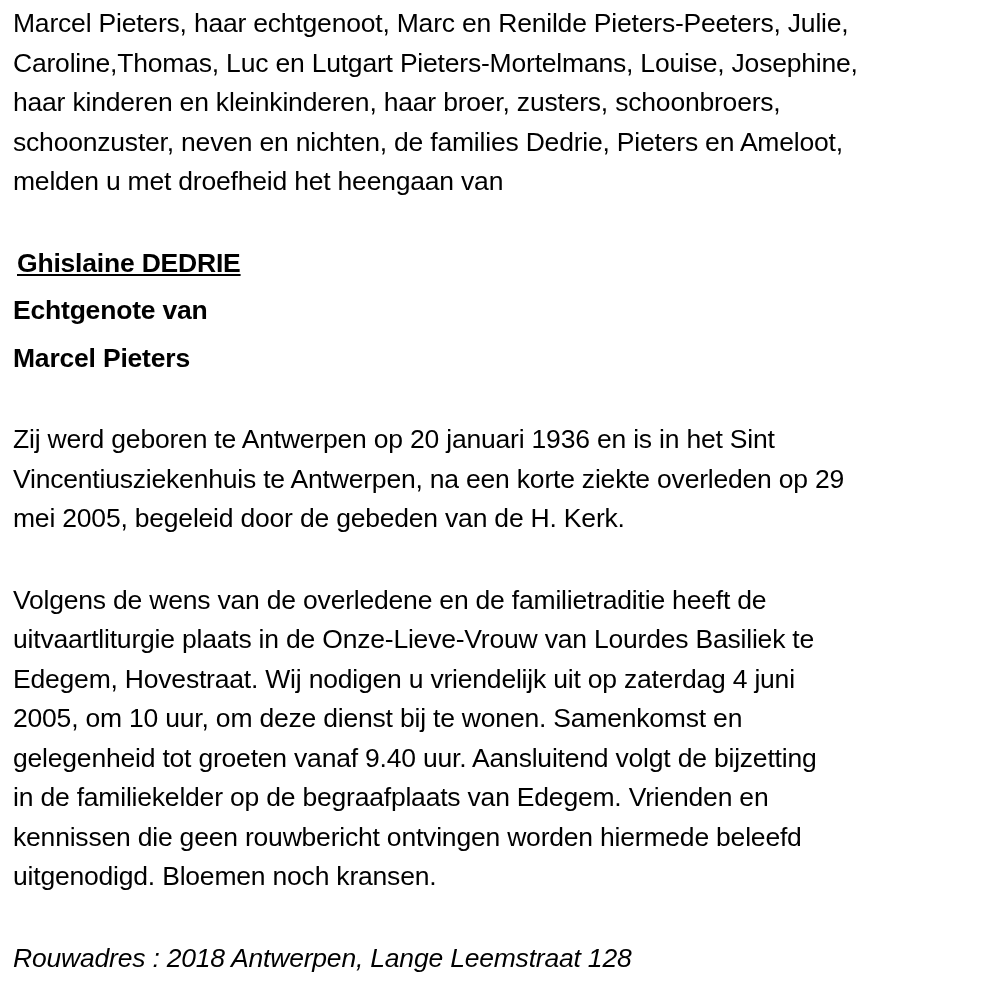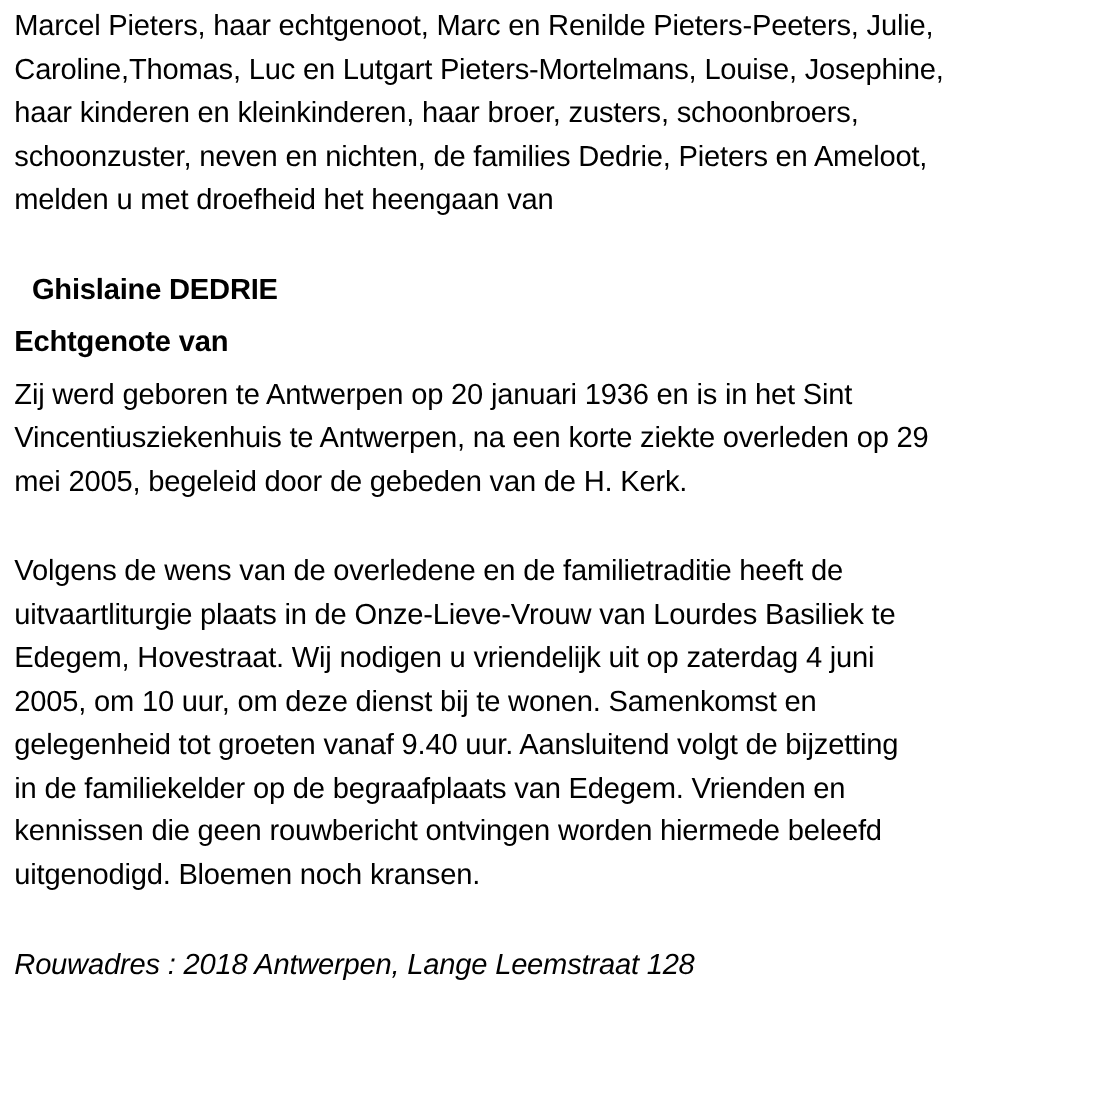--- a/index.html
+++ b/index.html
@@ -23,23 +23,24 @@
     height: 998px;
     padding: 4px 10px 0 13px;
     background: #ffffff;
     overflow: hidden;
   }
   .para {
     margin: 0 0 42px 0;
     white-space: pre;       
   }
   .name-heading {
-    margin: 0 0 8px 16px;
+    margin: 0 0 8px 4px;
     font-weight: bold;
     white-space: pre;
+    text-decoration: underline;
   }
   .single-line {
     margin: 0 0 8px 0;
     white-space: pre;
     font-weight: bold;
   }
   .single-line.block-end {
     margin: 0 0 42px 0;
   }
   .address-line {
@@ -56,20 +57,21 @@
   <p class="para">Marcel Pieters, haar echtgenoot, Marc en Renilde Pieters-Peeters, Julie,
 Caroline,Thomas, Luc en Lutgart Pieters-Mortelmans, Louise, Josephine,
 haar kinderen en kleinkinderen, haar broer, zusters, schoonbroers,
 schoonzuster, neven en nichten, de families Dedrie, Pieters en Ameloot,
 melden u met droefheid het heengaan van</p>
 
   <p class="name-heading">Ghislaine DEDRIE</p>
 
   <p class="single-line">Echtgenote van</p>
 
+  <p class="single-line block-end">Marcel Pieters</p>
 
   <p class="para">Zij werd geboren te Antwerpen op 20 januari 1936 en is in het Sint
 Vincentiusziekenhuis te Antwerpen, na een korte ziekte overleden op 29
 mei 2005, begeleid door de gebeden van de H. Kerk.</p>
 
   <p class="para">Volgens de wens van de overledene en de familietraditie heeft de
 uitvaartliturgie plaats in de Onze-Lieve-Vrouw van Lourdes Basiliek te
 Edegem, Hovestraat. Wij nodigen u vriendelijk uit op zaterdag 4 juni
 2005, om 10 uur, om deze dienst bij te wonen. Samenkomst en
 gelegenheid tot groeten vanaf 9.40 uur. Aansluitend volgt de bijzetting

